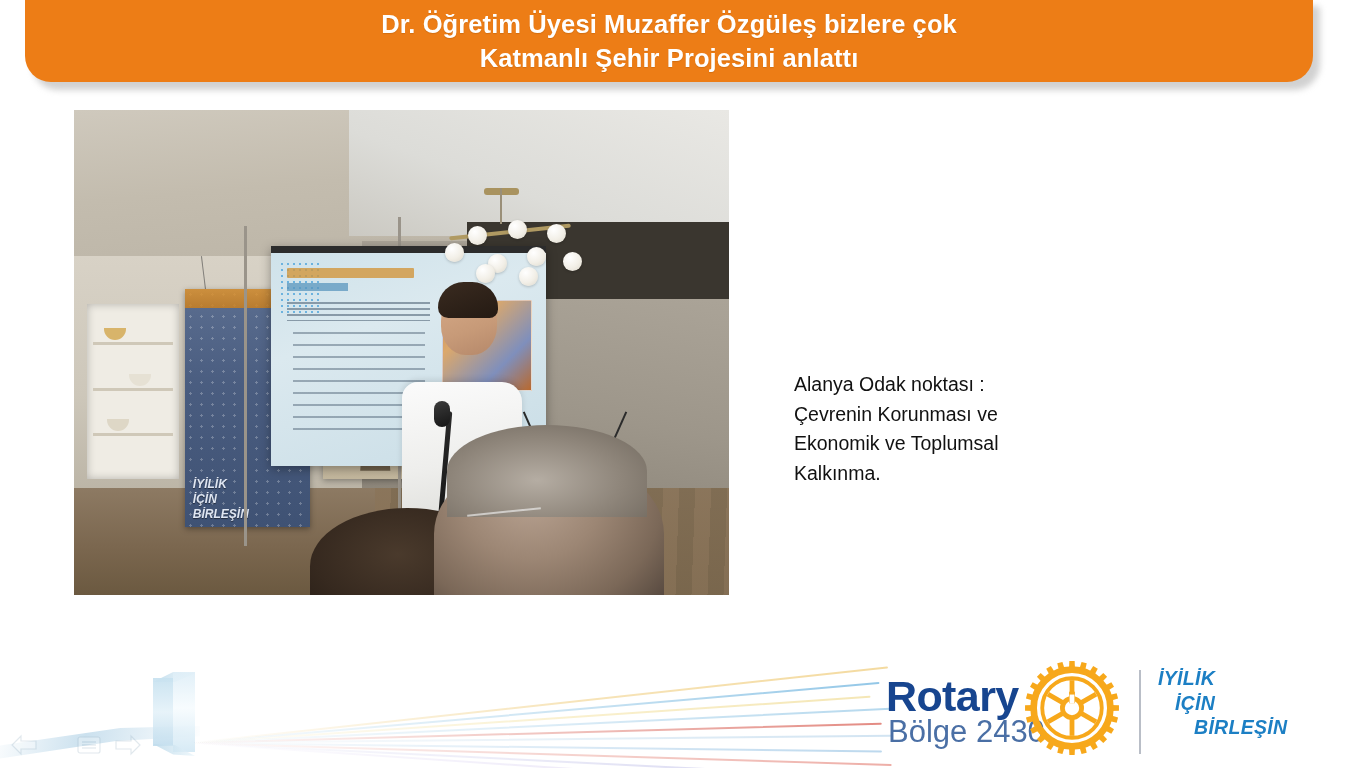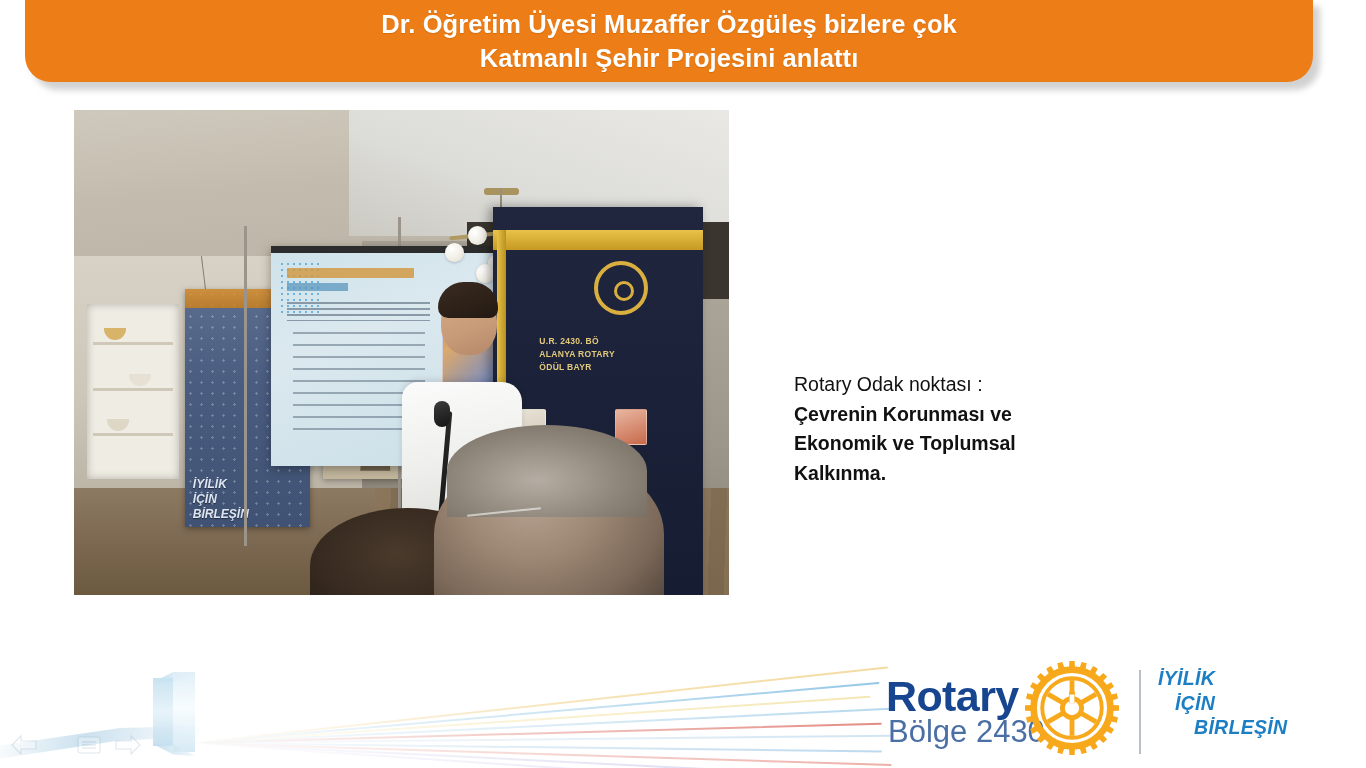--- a/index.html
+++ b/index.html
@@ -283,21 +283,21 @@
   
   .txt-block-1 {
     position:absolute; left:818px; top:256px; width:430px;
     font-size:19.5px; color:#111111; line-height:1.5; white-space:pre-line;
   }
   .txt-block-2 {
     position:absolute; left:794px; top:370px; width:440px;
     font-size:19.5px; color:#111111; line-height:1.52;
   }
   .txt-block-2 .lead { font-weight:normal; }
-  .txt-block-2 .bold { font-weight:bold; white-space:pre-line; }
+  .txt-block-2 .bold { font-weight:normal; white-space:pre-line; }
 
   
   .deco { position:absolute; left:0; top:630px; width:900px; height:138px; }
   .prism {
     position:absolute; left:153px; top:42px; width:42px; height:80px;
   }
   .prism-f1{
     position:absolute; left:0; top:6px; width:20px; height:68px;
     background: linear-gradient(180deg, rgba(200,226,240,.95) 0%, rgba(225,240,248,.8) 50%, rgba(195,222,238,.95) 100%);
   }
@@ -415,50 +415,38 @@
         <div class="p-bulb" style="left:14%; top:36%"></div>
         <div class="p-bulb" style="left:24%; top:62%"></div>
         <div class="p-bulb" style="left:34%; top:30%"></div>
         <div class="p-bulb" style="left:44%; top:56%"></div>
         <div class="p-bulb" style="left:54%; top:34%"></div>
         <div class="p-bulb" style="left:62%; top:60%"></div>
         <div class="p-bulb" style="left:18%; top:72%"></div>
         <div class="p-bulb" style="left:40%; top:74%"></div>
       </div>
 
-      <div class="p-ban3">
-        <div class="p-ban3-gold-t"></div>
-        <div class="p-ban3-gold-l"></div>
-        <div class="p-ban3-wheel"></div>
-        <div class="p-ban3-txt">U.R. 2430. BÖ
-ALANYA ROTARY
-ÖDÜL BAYR</div>
-        <div class="p-patch" style="left:10%; top:52%"></div>
-        <div class="p-patch" style="left:58%; top:52%; background:linear-gradient(160deg,#e8b6a0,#c76a4b)"></div>
-        <div class="p-patch" style="left:10%; top:74%; background:linear-gradient(160deg,#cfd6e6,#8a97b6)"></div>
-        <div class="p-patch" style="left:58%; top:74%; background:linear-gradient(160deg,#dbe7f2,#7d9bc4)"></div>
-      </div>
 
       <div class="p-spk-body"></div>
       <div class="p-spk-jeans"></div>
       <div class="p-spk-head"></div>
       <div class="p-spk-hair"></div>
       <div class="p-mic-stick"></div>
       <div class="p-mic-head"></div>
 
       <div class="p-aud2"></div>
       <div class="p-aud1"></div>
       <div class="p-aud1-hair"></div>
       <div class="p-glasses"></div>
     </div>
   </div>
 
 
   <div class="txt-block-2">
-    <div class="lead">Rotary  Odak noktası :</div>
+    <div class="lead">Alanya  Odak noktası :</div>
     <div class="bold">Çevrenin  Korunması ve
 Ekonomik ve Toplumsal
 Kalkınma.</div>
   </div>
 
   <div class="deco">
     <div class="swoosh"></div>
 
     <div class="nav-icons">
       <div class="nav-arrow" style="left:0; top:4px">

